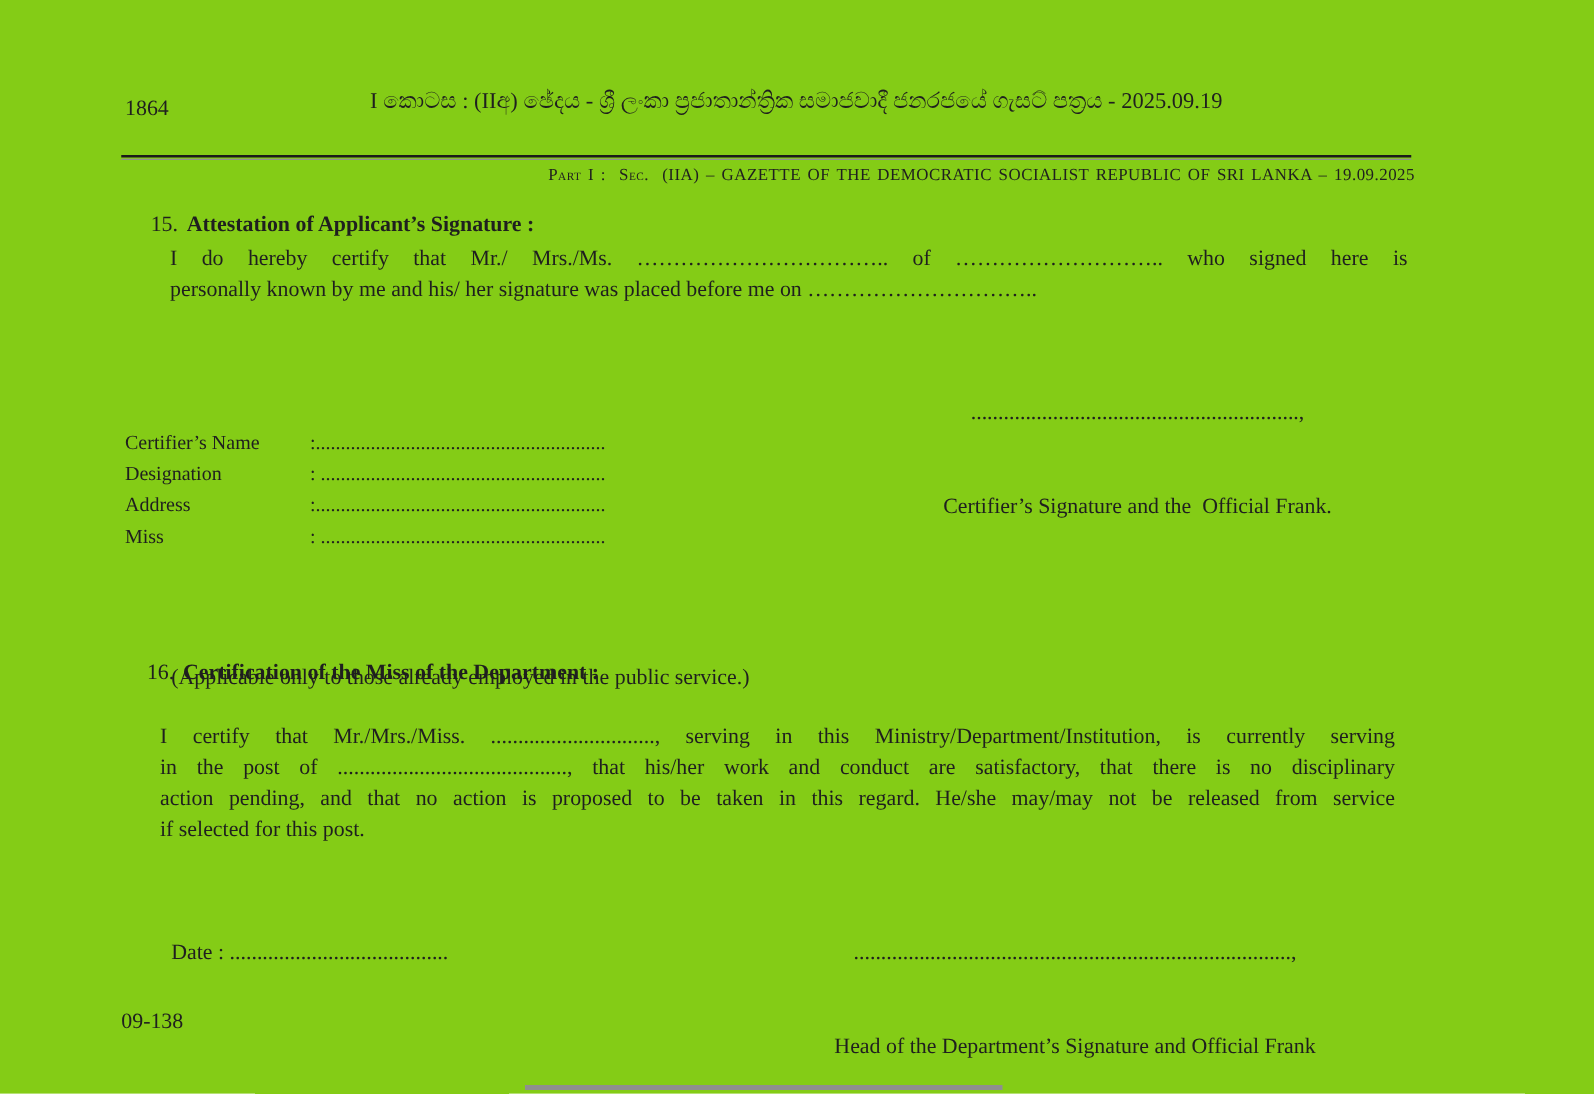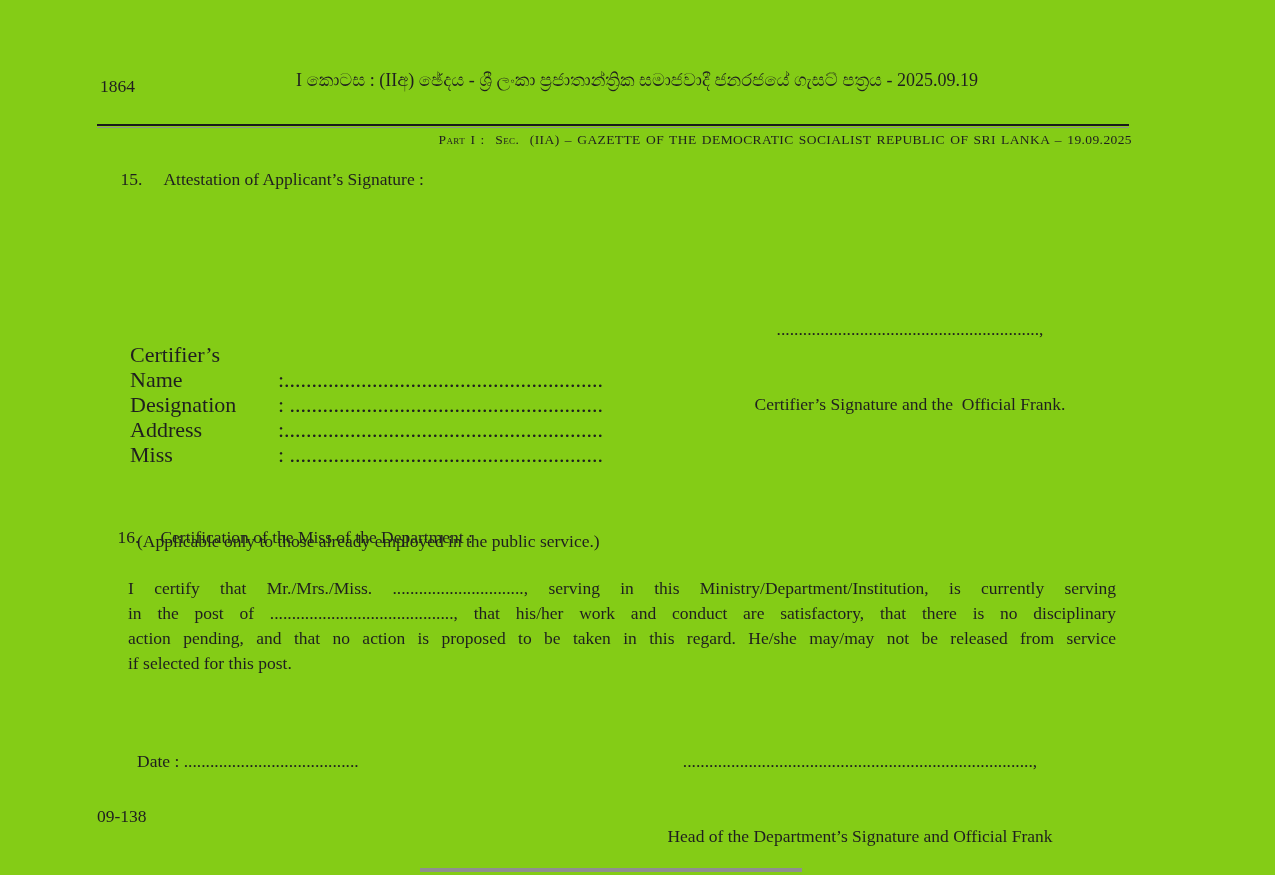--- a/index.html
+++ b/index.html
@@ -19,27 +19,27 @@
     left:142px;top:100px;width:990px;text-align:right;
     font-size:13.5px;font-variant:small-caps;letter-spacing:0.4px;word-spacing:1.5px;
     white-space:pre;
     margin-top:32px;
   }
   .hdr-rule{
     left:97px;top:124px;width:1032px;height:1px;
     border-top:2.5px solid #1a1a1a;border-bottom:1px solid #8e8e8e;
   }
   .sec-head{font-size:17.5px;white-space:pre;}
-  .sec-head .title{font-weight:normal;margin-left:21px;}
+  .sec-head .title{font-weight:bold;margin-left:7px;}
   .s15-head{left:103px;top:148px;}
   .s15-body{left:136px;top:194px;width:990px;font-size:17.5px;line-height:24.5px;}
   .just{text-align:justify;text-align-last:justify;-moz-text-align-last:justify;}
   .sig{ text-align:center;font-size:17.5px;line-height:25px;white-space:pre;}
   .s15-sig{left:700px;top:267px;width:420px;}
-  .fields{left:100px;top:342px;font-size:22px;line-height:25px;margin-left:30px;}
+  .fields{left:100px;top:342px;font-size:16px;line-height:25px;}
   .frow .flabel{display:inline-block;width:148px;}
   .s16-head{left:100px;top:506px;}
   .s16-sub{left:137px;top:531px;font-size:17.5px;}
   .s16-body{left:128px;top:576px;width:988px;font-size:17.5px;line-height:25px;}
   .s16-sig{left:600px;top:699px;width:520px;}
   .s16-date{left:137px;top:751px;font-size:17.5px;}
   .footer-code{left:97px;top:795px;font-size:17.5px;margin-top:11px;}
   .bottom-rule{left:420px;top:868px;width:382px;height:4px;background:#8f8f8f;}
 </style>
 </head>
@@ -52,20 +52,24 @@
   <div class="abs hdr-si"><span>I කොටස : (IIඅ) ඡේදය - ශ්‍රී ලංකා ප්‍රජාතාන්ත්‍රික සමාජවාදී ජනරජයේ ගැසට් පත්‍රය - </span><span class="b">2025.09.19</span></div>
 
   <div class="abs hdr-en">Part I :  Sec.  (IIA) – GAZETTE OF THE DEMOCRATIC SOCIALIST REPUBLIC OF SRI LANKA – 19.09.2025</div>
 
   <div class="abs hdr-rule"></div>
 
   <div class="abs sec-head s15-head">
     <span>15.</span><span class="title">Attestation of Applicant’s Signature :</span>
   </div>
 
+  <div class="abs s15-body">
+    <div class="just">I do hereby certify that Mr./ Mrs./Ms. …………………………….. of ……………………….. who signed here is</div>
+    <div>personally known by me and his/ her signature was placed before me on …………………………..</div>
+  </div>
 
   <div class="abs sig s15-sig">
     <div>............................................................,</div>
     <div>Certifier’s Signature and the  Official Frank.</div>
   </div>
 
   <div class="abs fields">
     <div class="frow">
       <span class="flabel">Certifier’s Name</span><span>:..........................................................</span>
     </div>

